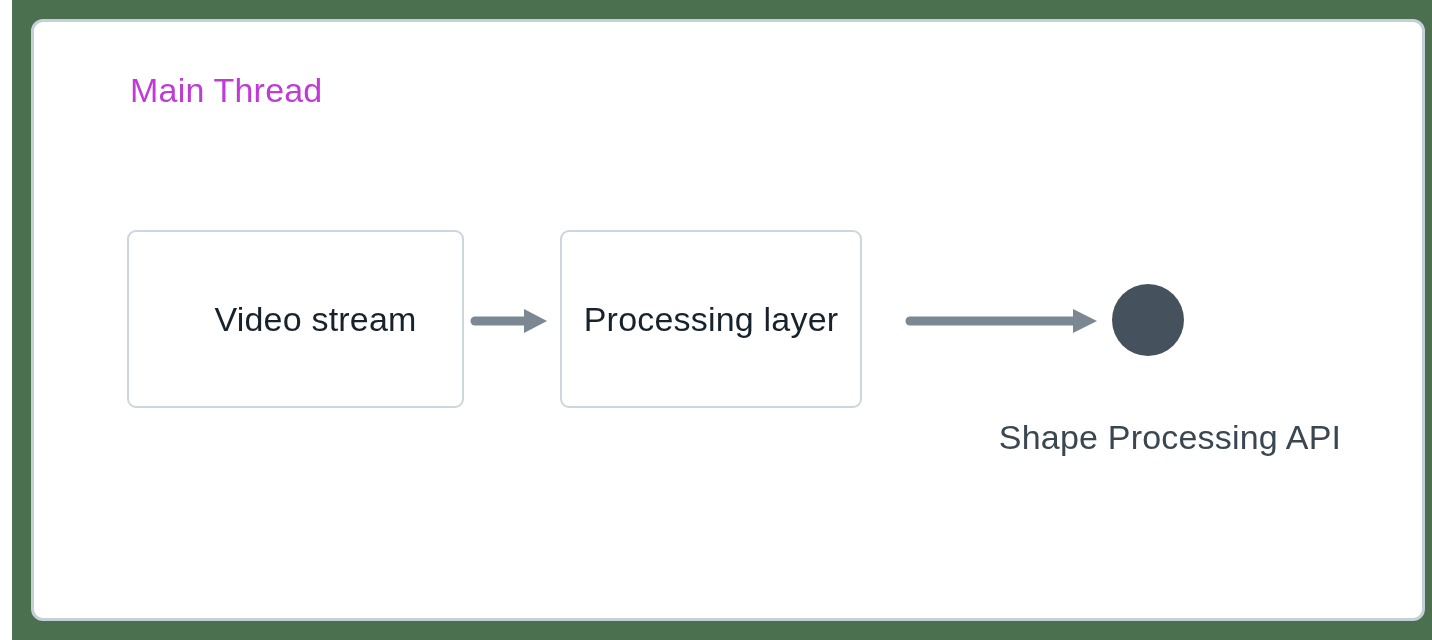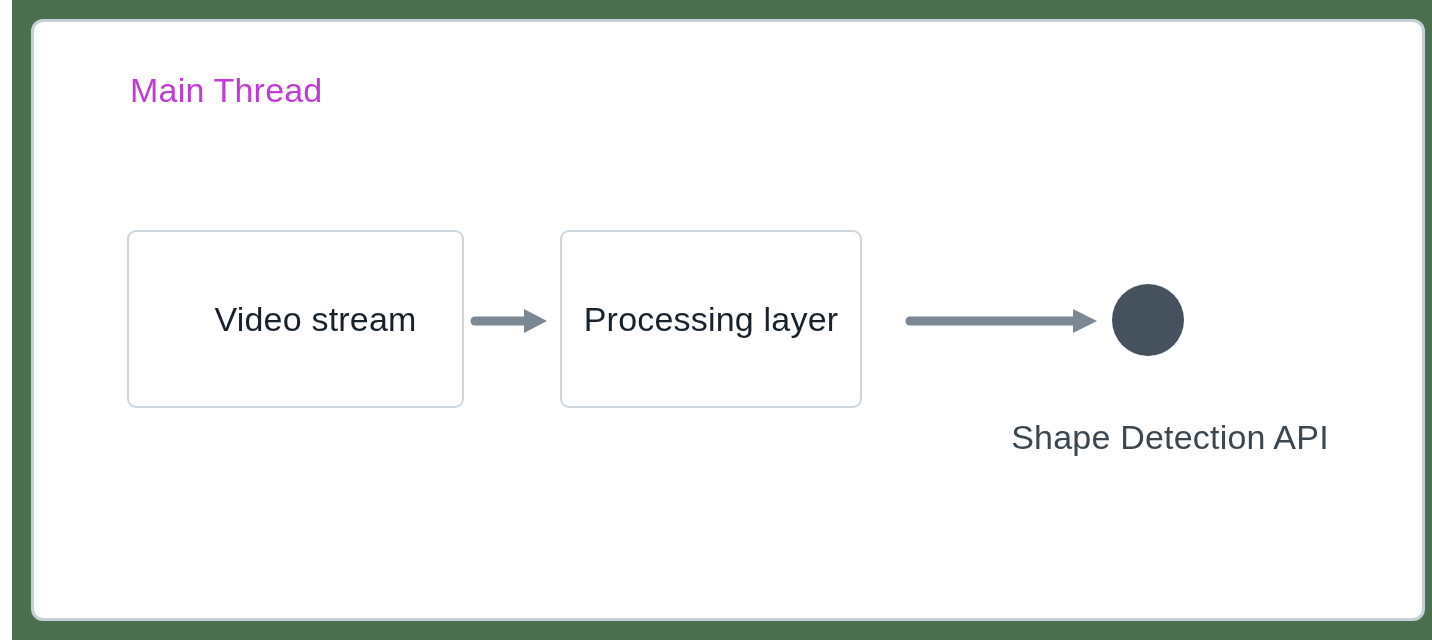--- a/index.html
+++ b/index.html
@@ -122,15 +122,15 @@
     <span class="node-label">Processing layer</span>
   </div>
 
   <svg class="arrow arrow-2" width="198" height="44" viewBox="0 0 198 44">
     <line x1="6" y1="22" x2="171" y2="22"></line>
     <polygon points="169,10 193,22 169,34"></polygon>
   </svg>
 
   <div class="api-circle"></div>
 
-  <div class="terminal-label">Shape Detection API</div>
+  <div class="terminal-label">Shape Processing API</div>
 
 </div>
 
 </body></html>

